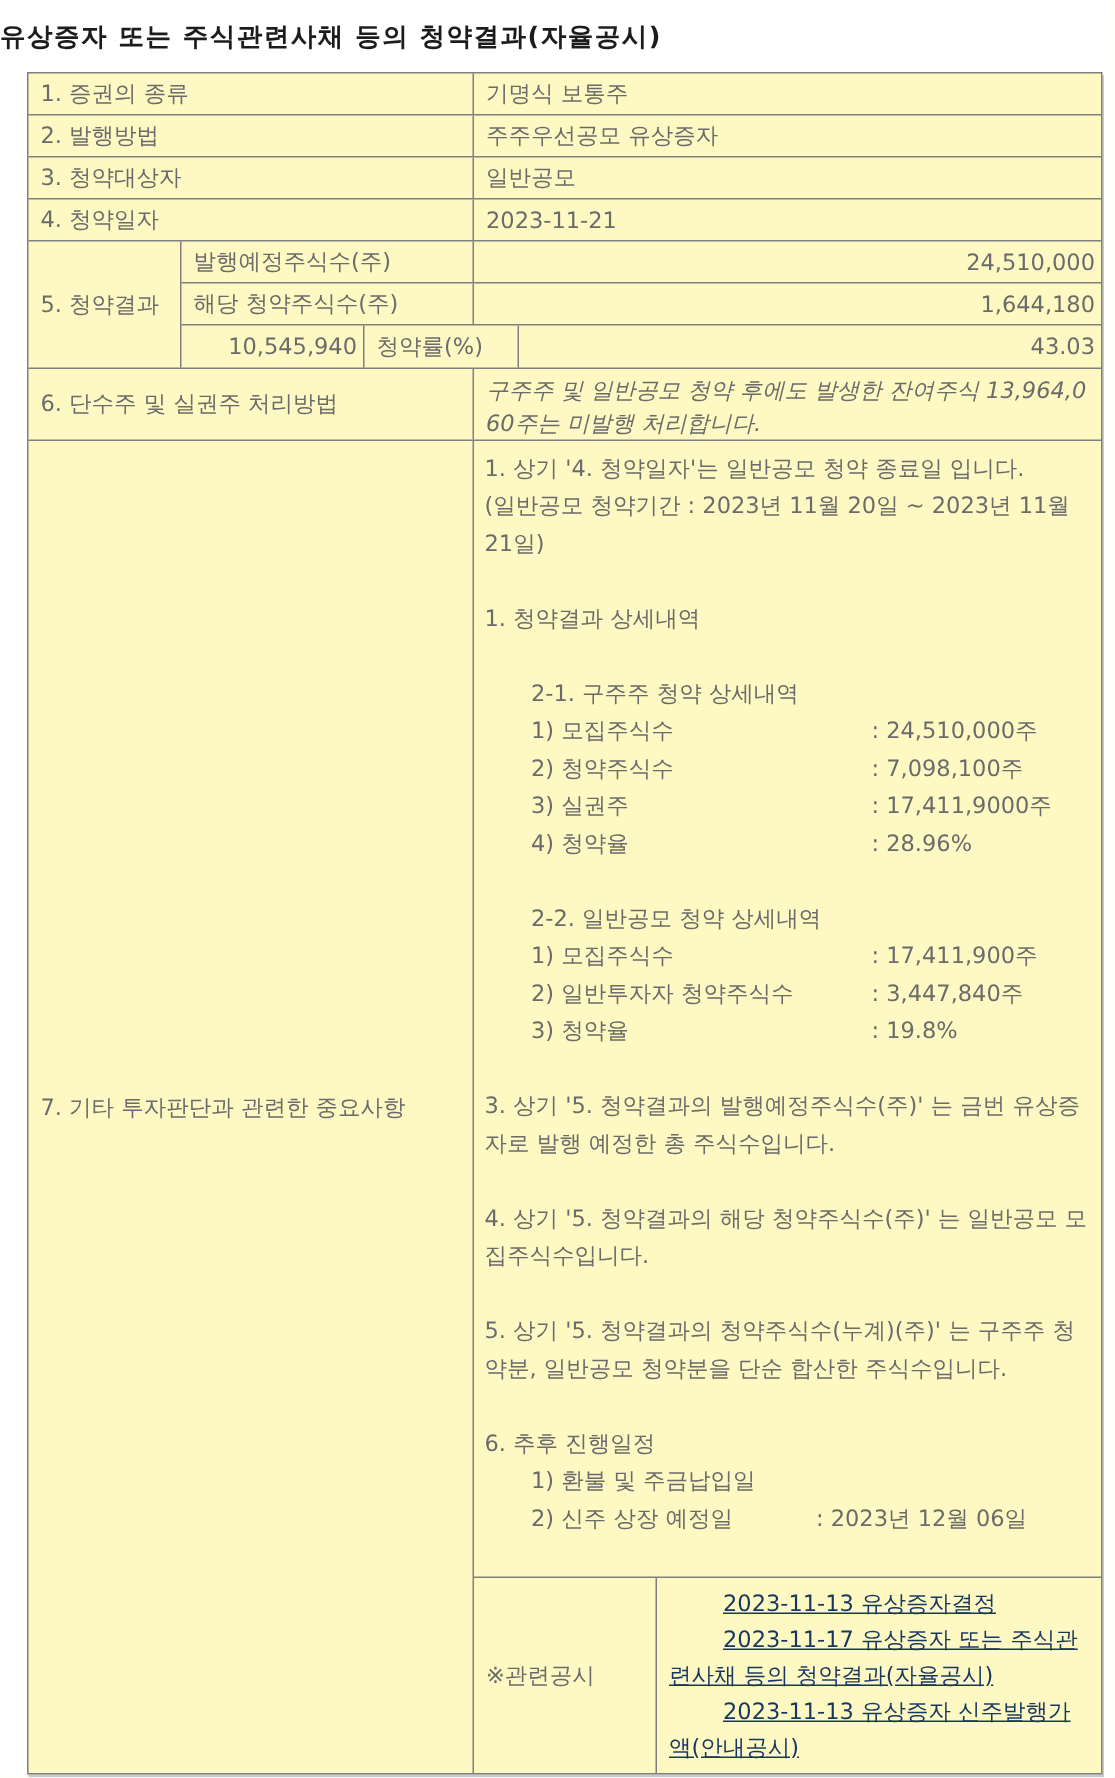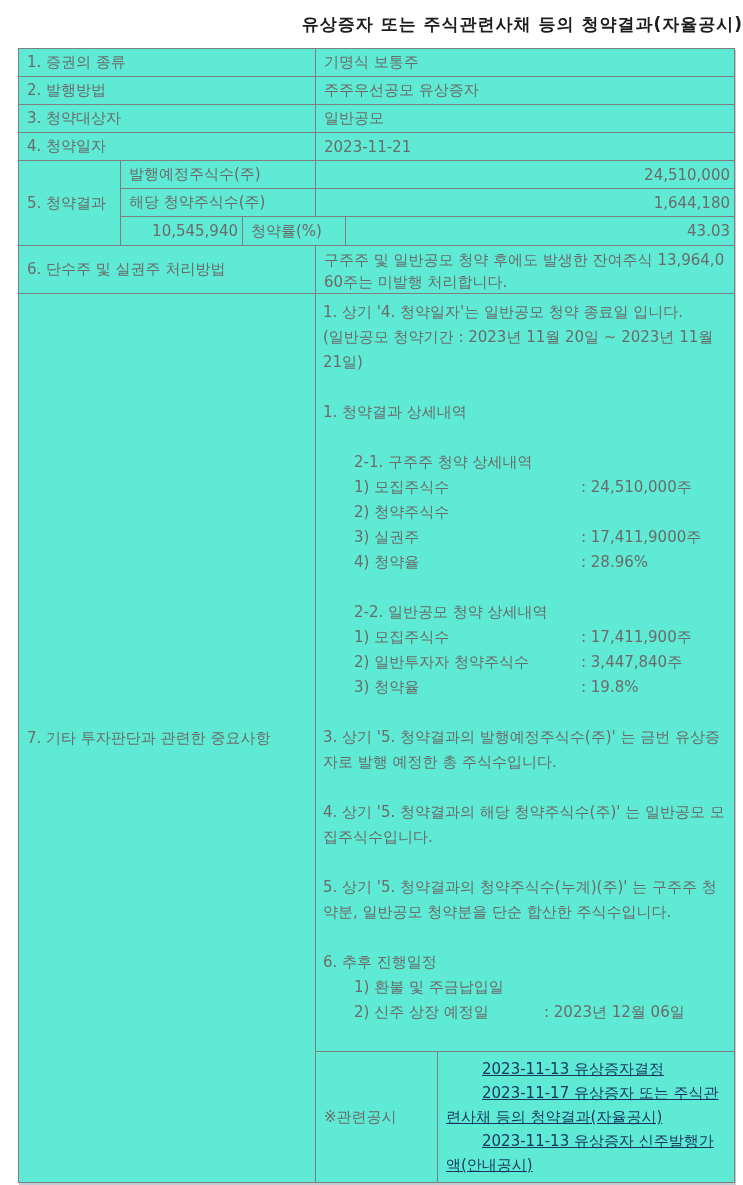--- a/index.html
+++ b/index.html
@@ -6,29 +6,29 @@
   html,body { background:#ffffff; }
   body {
     width:743px; height:1185px; overflow:hidden;
     font-family:"DejaVu Sans", sans-serif;
     color:#6b6b6b; font-size:15px;
   }
   .page { width:743px; height:1185px; background:#fff; }
 
   .title {
     margin-top:13px; margin-bottom:12px;
-    text-align:right; font-size:17px; font-weight:bold;
+    text-align:left; font-size:17px; font-weight:bold;
     color:#1c1c1c; letter-spacing:1px;
   }
 
   .tbl {
     margin-left:18px; width:717px;
     border:1px solid #7f7f7f;
     box-shadow:1px 2px 0 #c3ccd4;
-    background:#5eead4;
+    background:#fef9c3;
   }
 
   .row { display:flex; border-bottom:1px solid #7f7f7f; }
   .row:last-child { border-bottom:none; }
 
   .cell { padding:0 8px; display:flex; align-items:center; overflow:hidden; }
   .bR { border-right:1px solid #7f7f7f; }
   .h28 { height:28px; }
 
   .w297 { width:297px; flex:none; }
@@ -37,21 +37,21 @@
   .w122 { width:122px; flex:none; }
   .w103 { width:103px; flex:none;text-align:right; }
   .flex1 { flex:1; }
 
   .num { justify-content:flex-end; padding-right:4px; }
 
   .group-col { flex:1; display:flex; flex-direction:column; }
   .subrow { display:flex; border-bottom:1px solid #7f7f7f; }
   .subrow:last-child { border-bottom:none; }
 
-  .wrapcell { align-items:flex-start; padding-top:3px; line-height:22px; display:block; word-break:break-all; }
+  .wrapcell { align-items:flex-start; padding-top:3px; line-height:22px; display:block; word-break:break-all;font-style:italic; }
 
   .content {
     height:758px; padding:6px 8px 0 7px;
     line-height:25px; word-break:break-all;
     border-bottom:1px solid #7f7f7f;
   }
   .blank { height:25px; }
   .indent { margin-left:31px; }
   .pairrow { display:flex; }
   .pairrow .plabel { width:227px; flex:none; }
@@ -129,20 +129,21 @@
           <div class="blank"></div>
 
           <div class="indent">
             <div>2-1. 구주주 청약 상세내역</div>
             <div class="pairrow">
               <span class="plabel">1) 모집주식수</span>
               <span class="pvalue">: 24,510,000주</span>
             </div>
             <div class="pairrow">
               <span class="plabel">2) 청약주식수</span>
+              <span class="pvalue">: 7,098,100주</span>
             </div>
             <div class="pairrow">
               <span class="plabel">3) 실권주</span>
               <span class="pvalue">: 17,411,9000주</span>
             </div>
             <div class="pairrow">
               <span class="plabel">4) 청약율</span>
               <span class="pvalue">: 28.96%</span>
             </div>
           </div>

